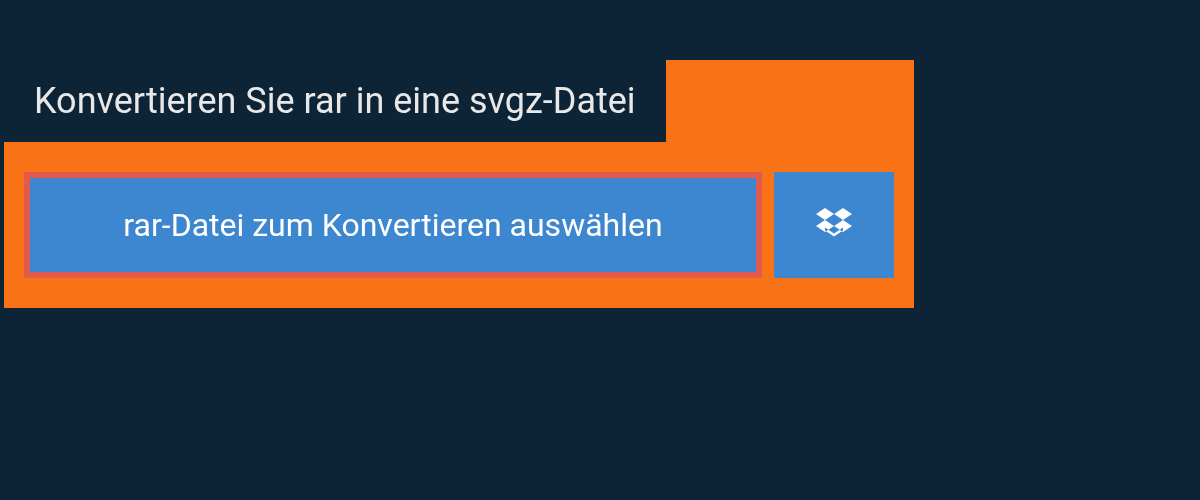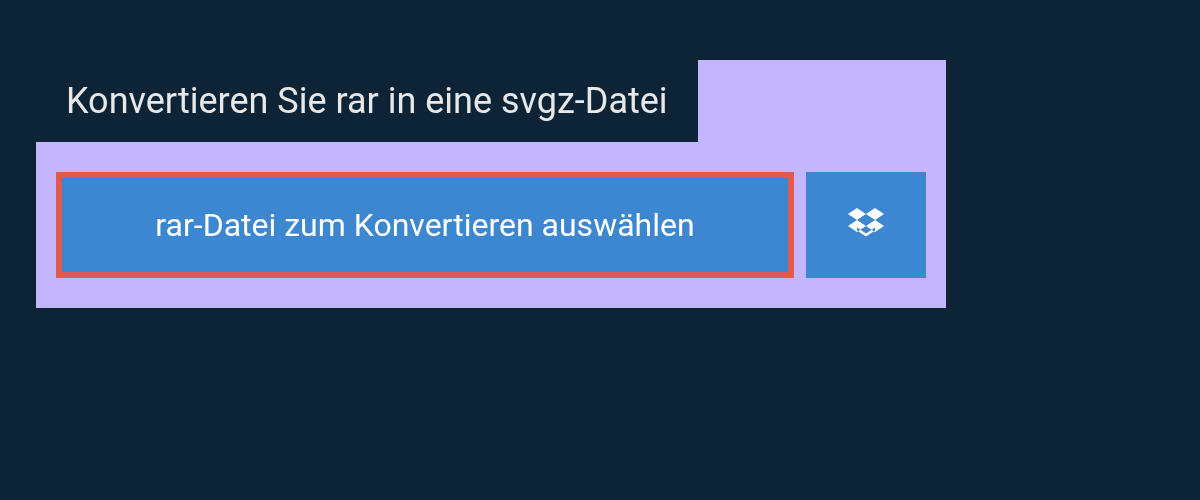--- a/index.html
+++ b/index.html
@@ -10,23 +10,23 @@
     body {
       width: 1200px;
       height: 500px;
       background-color: #0d2437;
       font-family: -apple-system, BlinkMacSystemFont, "Segoe UI", Roboto, sans-serif;
       position: relative;
     }
     .panel {
       position: absolute;
       top: 60px;
-      left: 36px;
+      left: 4px;
       width: 910px;
-      background-color: #c4b5fd;
+      background-color: #f97316;
     }
     .heading-tab {
       display: inline-block;
       background-color: #0d2437;
       padding: 20px 30px;
       color: #e8e8e8;
       font-size: 36px;
       font-weight: 400;
     }
     .button-row {

